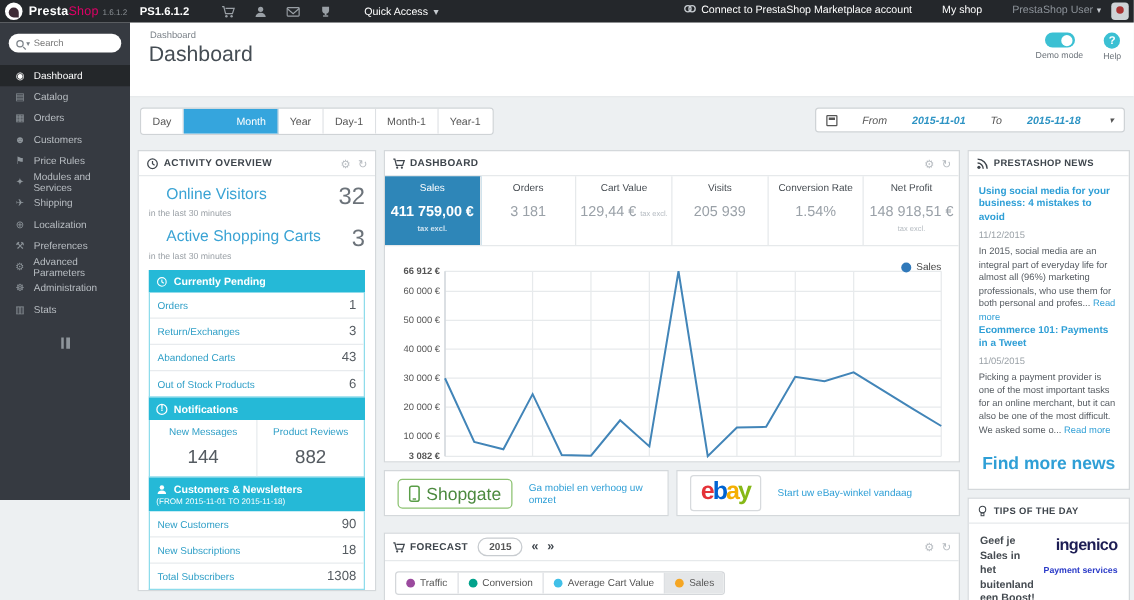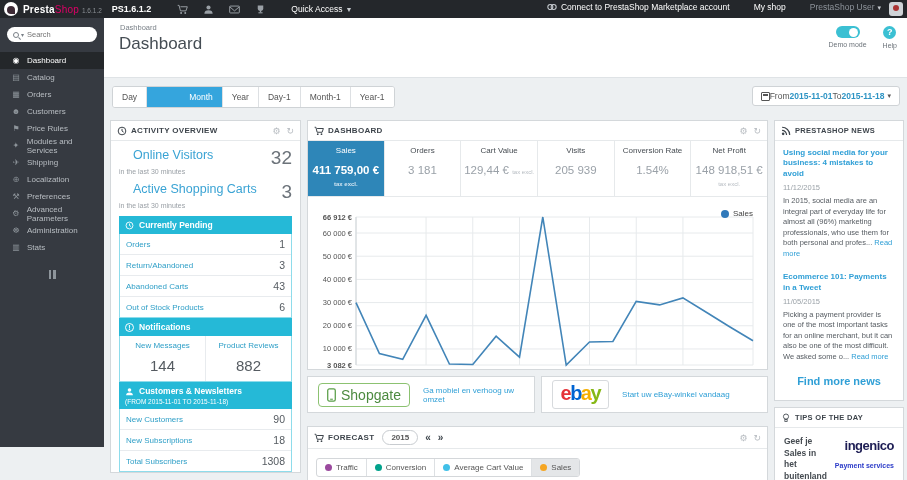--- a/index.html
+++ b/index.html
@@ -25,21 +25,21 @@
   .marketplace { display:flex; align-items:center; gap:4px; margin-right:24px; cursor:pointer; }
   .marketplace svg { width:10px; height:10px; }
   .myshop { margin-right:24px; cursor:pointer; }
   .usermenu { color:#8d939a; cursor:pointer; }
   .avatar { width:14px; height:14px; border-radius:3px; background:#cfd3d7; margin:0 4px 0 8px;
             position:relative; }
   .avatar::after { content:""; position:absolute; left:4px; top:3px; width:6px; height:6px;
             border-radius:50%; background:#a33; }
 
   
-  .sidebar { position:absolute; left:0; top:18px; width:104px; height:429px; background:#363a41; z-index:20; }
+  .sidebar { position:absolute; left:0; top:18px; width:104px; height:382px; background:#363a41; z-index:20; }
   .search-wrap { margin:9px 7px 10px 7px; background:#fff; border-radius:9px; height:15px;
                  display:flex; align-items:center; padding:0 6px; }
   .mag { width:6px; height:6px; border:1.2px solid #7a8188; border-radius:50%; position:relative; flex:none; }
   .mag::after { content:""; position:absolute; left:4px; top:5px; width:3px; height:1.2px;
                 background:#7a8188; transform:rotate(45deg); }
   .search-caret { font-size:6px; color:#7a8188; margin:0 3px 0 2px; }
   .search-wrap input { border:none; outline:none; width:55px; font-size:7.5px; color:#555;
                  font-family:"Liberation Sans",sans-serif; }
   .nav-item { height:17px; display:flex; align-items:center; padding-left:9px; cursor:pointer;
               color:#b9bec3; }
@@ -63,22 +63,22 @@
   .help-circle { width:13px; height:13px; border-radius:50%; background:#3bc0d3; color:#fff;
                  font-size:9px; font-weight:bold; text-align:center; line-height:13px; }
   .hdr-ctl span.cap { font-size:7px; color:#6c737a; }
 
   .body-area { padding:7px 5px 0 6px; }
   .date-row { display:flex; justify-content:space-between; align-items:flex-start; margin:1px 2px 12px 2px; }
   .filter-group { display:inline-flex; background:#fff; border:1px solid #cfd3d6; border-radius:3px; overflow:hidden; }
   .fbtn { font-size:8.5px; color:#555; padding:5px 9px; border-right:1px solid #dde0e3; cursor:pointer; background:#fff; }
   .fbtn:last-child { border-right:none; }
   .fbtn.active { background:#35a5dd; color:#fff;padding-left:42px; }
-  .range-btn { display:flex; align-items:center; gap:0; background:#fff; border:1px solid #cfd3d6;
-               border-radius:3px; padding:4px 8px; font-size:8.5px; color:#555; cursor:pointer; }
+  .range-btn { display:flex; align-items:center; gap:20px; background:#fff; border:1px solid #cfd3d6;
+               border-radius:3px; padding:4px 8px; font-size:8.5px; color:#555; cursor:pointer;font-style:italic; }
   .cal { width:9px; height:9px; border:1.2px solid #555; border-radius:1px; position:relative; }
   .cal::before { content:""; position:absolute; left:1px; top:1.5px; right:1px; height:1.5px; background:#555; }
   .range-btn b { color:#2e94c4; }
 
   .columns { display:flex; gap:6px; align-items:flex-start; }
   .col-left { width:191px; flex:none; }
   .col-mid  { width:461px; flex:none; }
   .col-right{ width:130px; flex:none; }
 
   .panel { background:#fff; border:1px solid #d4d8db; }
@@ -152,22 +152,22 @@
   .chip:last-child { border-right:none; }
   .chip i { width:7px; height:7px; border-radius:50%; }
   .chip.active { background:#e4e6e8; }
 
   
   .news-body { padding:7px 8px; }
   .art-title { font-size:8px; font-weight:bold; color:#2f9fd6; line-height:1.3; cursor:pointer; }
   .art-date { font-size:7.5px; color:#9ba2a8; margin:4px 0; }
   .art-text { font-size:7.5px; color:#565c62; line-height:1.4; }
   .read-more { color:#2f9fd6; cursor:pointer; }
-  .art + .art { margin-top:13px; }
-  .more-news { text-align:center; font-size:11px; font-weight:bold; color:#2f9fd6; margin:13px 0 6px 0; cursor:pointer; }
+  .art + .art { }
+  .more-news { text-align:center; font-size:14px; font-weight:bold; color:#2f9fd6; margin:13px 0 6px 0; cursor:pointer; }
 
   
   .tips { margin-top:6px; }
   .tips-body { padding:8px 9px; }
   .ing-logo { float:right; width:62px; text-align:right; margin:0 0 2px 4px; }
   .ing-main { font-size:13px; font-weight:bold; letter-spacing:-.5px; line-height:1; }
   .ing-sub { font-size:7px; font-weight:bold; line-height:1.1; }
   .tips-head { font-size:8.5px; font-weight:bold; color:#454b51; line-height:1.35; }
 </style>
 </head>
@@ -350,21 +350,21 @@
                   <path d="M6 3.4V6l2 1.4" fill="none" stroke="#fff" stroke-width="1.2"></path>
                 </svg>
               <span>Currently Pending</span>
             </div>
             <div class="sec-body">
               <div class="srow">
                   <span class="k">Orders</span>
                   <span class="n">1</span>
                 </div>
               <div class="srow">
-                  <span class="k">Return/Abandoned</span>
+                  <span class="k">Return/Exchanges</span>
                   <span class="n">3</span>
                 </div>
               <div class="srow">
                   <span class="k">Abandoned Carts</span>
                   <span class="n">43</span>
                 </div>
               <div class="srow">
                   <span class="k">Out of Stock Products</span>
                   <span class="n">6</span>
                 </div>

